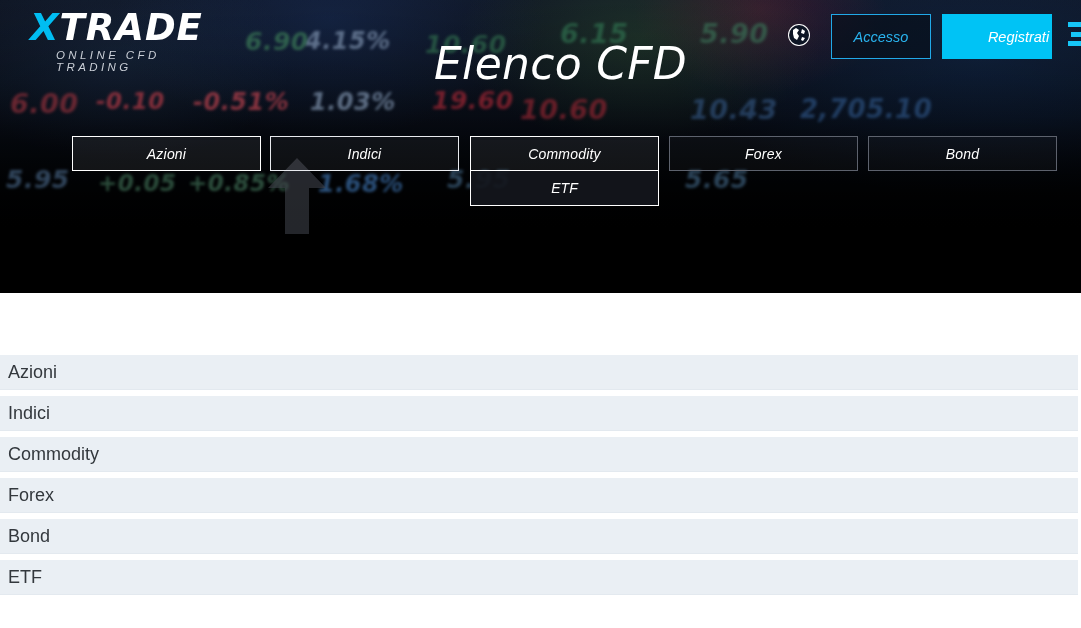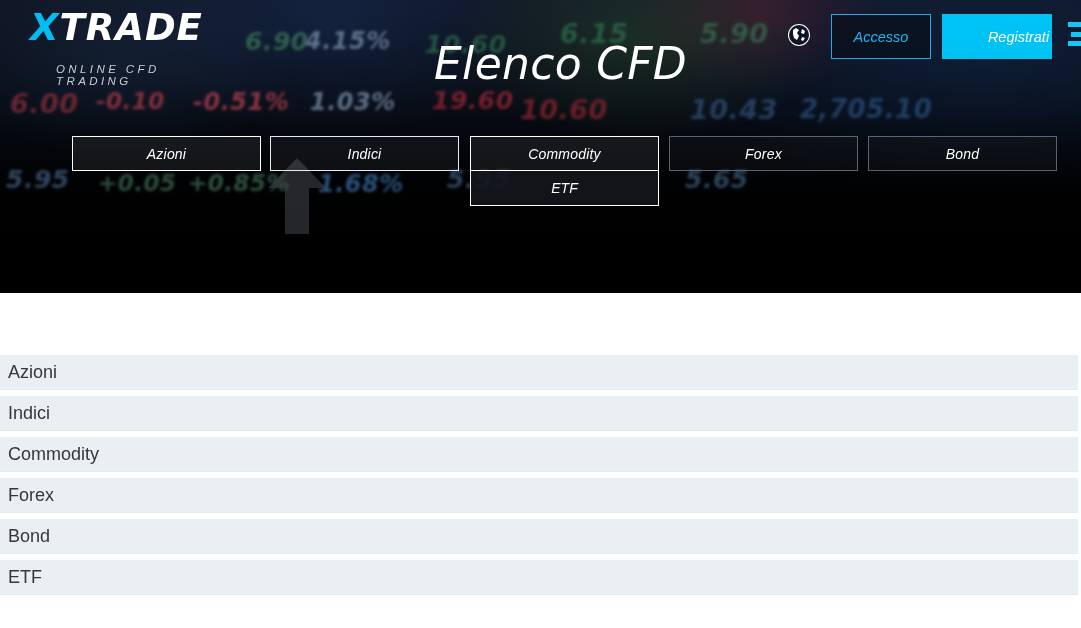--- a/index.html
+++ b/index.html
@@ -59,21 +59,21 @@
     color:#ffffff;
     line-height:40px;
   }
   .logo-x{ color:#00bdf2; }
   .logo-sub{
     font-family:"Liberation Sans", sans-serif;
     font-size:11.5px;
     letter-spacing:3.4px;
     color:#c9ced6;
     padding-left:26px;
-    margin-top:15px;
+    margin-top:1px;
   }
 
   
   .hero-title{
     position:absolute;
     left:0; right:0; top:38px;
     text-align:center;
     font-family:"DejaVu Sans", sans-serif;
     font-weight:300;
     font-size:44px;

